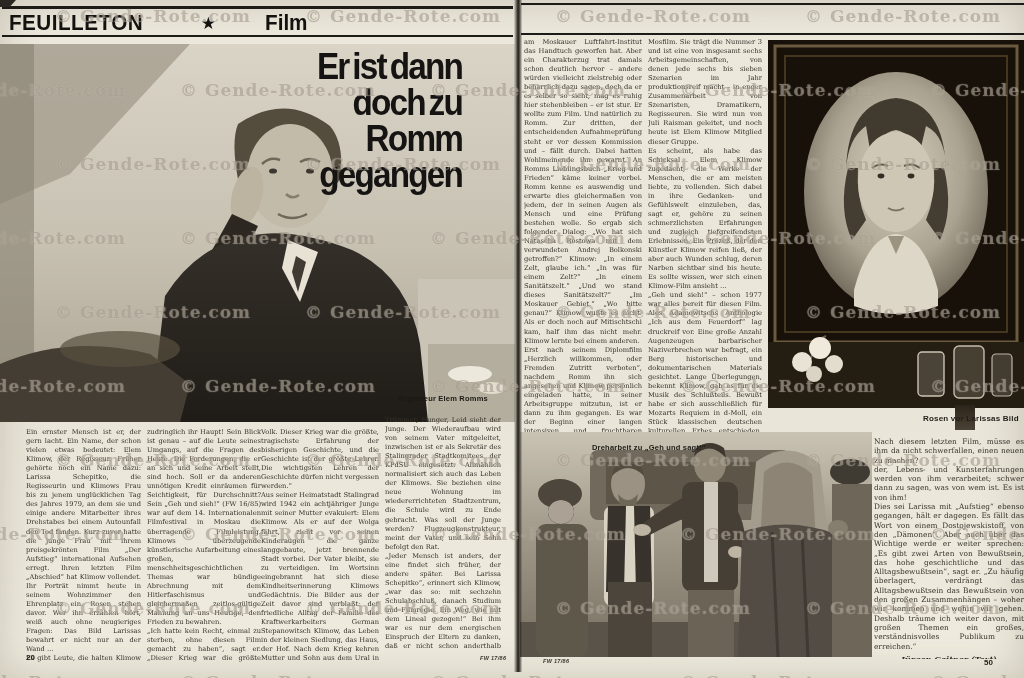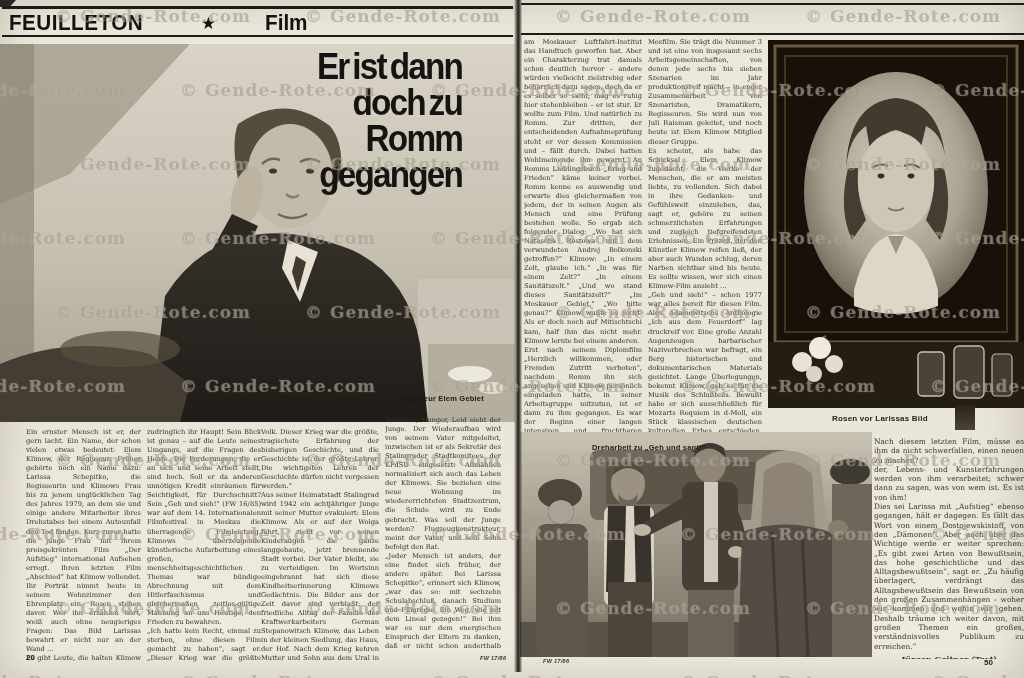--- a/index.html
+++ b/index.html
@@ -95,21 +95,21 @@
       <polygon points="232,170 258,182 212,280 178,268" fill="#2c2721"></polygon>
 
       <path d="M150 378 L165 252 Q200 196 262 190 Q300 186 352 206 Q408 232 420 300 L428 378 Z" fill="url(#suit)"></path>
       <polygon points="288,196 318,208 300,258 282,224" fill="#e7e2d4"></polygon>
       <polygon points="296,212 306,218 298,248 292,228" fill="#403a32"></polygon>
 
       <path d="M0 378 L0 320 Q70 290 150 310 L190 340 L180 378 Z" fill="#433d34"></path>
       <ellipse cx="120" cy="305" rx="60" ry="18" fill="#57503f" opacity=".7"></ellipse>
     </svg>
   </div>
-  <div class="cap" style="left:398px;top:394px;color:#1b1914;">Regisseur Elem Gebiet</div>
+  <div class="cap" style="left:398px;top:394px;color:#1b1914;">Regisseur Elem Romms</div>
 
   <div class="title">
     <span>Er ist dann</span>
     <span>doch zu Romm</span>
     <span>gegangen</span>
   </div>
 
   <div class="bodycol" style="left:26px;top:428px;width:115px;height:236px;">
       <p>Ein ernster Mensch ist er, der gern lacht. Ein Name, der schon vielen etwas bedeutet: Elem Klimow, der Regisseur. Früher gehörte noch ein Name dazu: Larissa Schepitko, die Regisseurin und Klimows Frau bis zu jenem unglücklichen Tag des Jahres 1979, an dem sie und einige andere Mitarbeiter ihres Drehstabes bei einem Autounfall den Tod fanden. Kurz zuvor hatte die junge Frau mit ihrem preisgekrönten Film „Der Aufstieg“ international Aufsehen erregt. Ihren letzten Film „Abschied“ hat Klimow vollendet. Ihr Porträt nimmt heute in seinem Wohnzimmer den Ehrenplatz ein. Rosen stehen davor. Wer ihn erzählen hört, weiß auch ohne neugieriges Fragen: Das Bild Larissas bewahrt er nicht nur an der Wand …</p>
       <p>Es gibt Leute, die halten Klimow für einen schwierigen Charakter. Er kann sehr lakonisch sein, wenn er meint, die Inkompetenz erhebe</p>
@@ -178,21 +178,21 @@
       <rect x="186" y="306" width="30" height="52" rx="5" fill="rgba(210,203,186,.2)" stroke="#c4bdab" stroke-width="1.4"></rect>
       <rect x="224" y="314" width="20" height="42" rx="4" fill="rgba(210,203,186,.18)" stroke="#bdb6a4" stroke-width="1.2"></rect>
       <path d="M40 330 Q46 300 58 296" stroke="#6d6554" stroke-width="2" fill="none"></path>
       <circle cx="34" cy="322" r="10" fill="#e8e3d4"></circle>
       <circle cx="52" cy="308" r="11" fill="#efeadb"></circle>
       <circle cx="66" cy="324" r="9" fill="#e2ddcd"></circle>
       <circle cx="46" cy="334" r="8" fill="#d9d4c4"></circle>
     </svg>
   </div>
   <div class="darkstrip" style="left:955px;top:405px;width:20px;height:25px;"></div>
-  <div class="cap" style="left:832px;top:414px;font-size:8px;text-align:right;">Rosen vor Larissas Bild</div>
+  <div class="cap" style="left:923px;top:414px;font-size:8px;text-align:right;">Rosen vor Larissas Bild</div>
 
   <div class="bodycol colC" style="left:874px;top:437px;width:150px;height:222px;">
     <div>
         <p>Nach diesem letzten Film, müsse es ihm da nicht schwerfallen, einen neuen zu machen?</p>
         <p>der, Lebens- und Kunsterfahrungen werden von ihm verarbeitet; schwer dann zu sagen, was von wem ist. Es ist von ihm!</p>
         <p>Dies sei Larissa mit „Aufstieg“ ebenso gegangen, hält er dagegen. Es fällt das Wort von einem Dostojewskistoff, von den „Dämonen“. Aber auch über das Wichtige werde er weiter sprechen: „Es gibt zwei Arten von Bewußtsein, das hohe geschichtliche und das Alltagsbewußtsein“, sagt er. „Zu häufig überlagert, verdrängt das Alltagsbewußtsein das Bewußtsein von den großen Zusammenhängen – woher wir kommen und wohin wir gehen. Deshalb träume ich weiter davon, mit großen Themen ein großes, verständnisvolles Publikum zu erreichen.“</p>
       </div>
     <div class="credits">
       <div>Jürgen Geitner (Text)</div>
 

